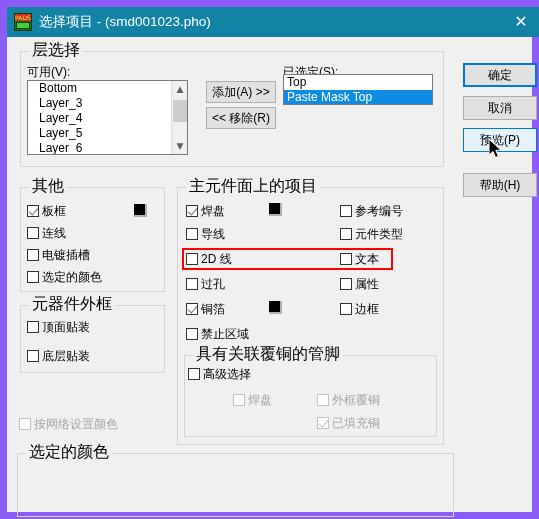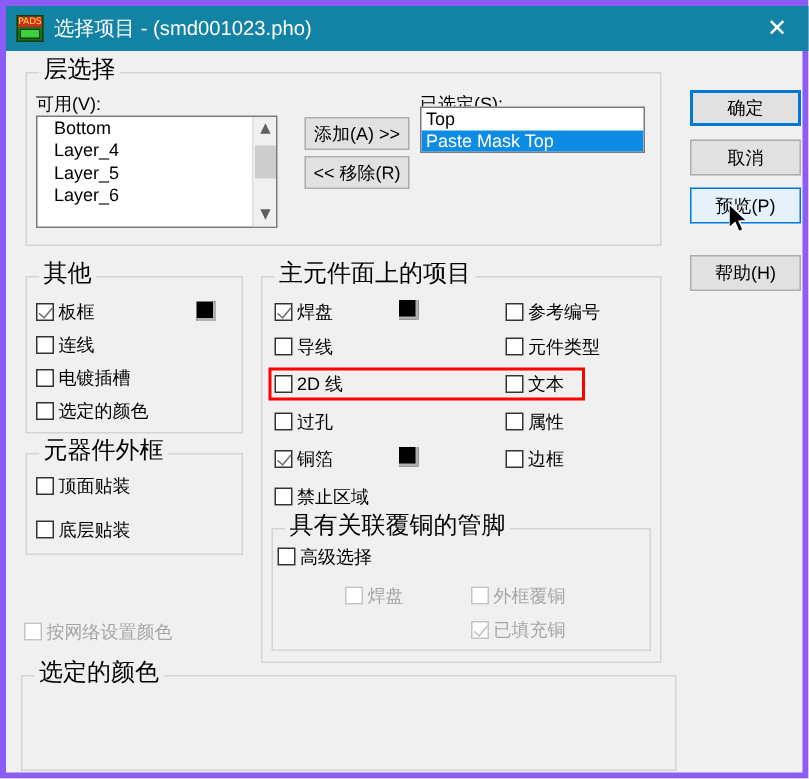--- a/index.html
+++ b/index.html
@@ -5,21 +5,21 @@
   html,body{margin:0;padding:0;}
   body{
     width:539px;height:519px;overflow:hidden;
     background:#ffffff;
     font-family:"Liberation Sans","DejaVu Sans",sans-serif;
     font-size:12px;color:#000;
     -webkit-font-smoothing:none;
   }
   #window{
     position:relative;width:539px;height:519px;box-sizing:border-box;
-    border:4px solid #8b5cf6;background:#f0f0f0;
+    border:7px solid #8b5cf6;background:#f0f0f0;
   }
   
   #titlebar{
     position:absolute;left:0;top:0;width:537px;height:30px;
     background:#1383a5;color:#ffffff;
   }
   #title-icon{
     position:absolute;left:7px;top:6px;width:18px;height:18px;
     background:#1f6f1f;border:1px solid #0b3f0b;box-sizing:border-box;
     overflow:hidden;
@@ -133,20 +133,21 @@
   </div>
 
   <div class="group" style="left:13px;top:44px;width:424px;height:116px;">
     <div class="glabel">层选择</div>
   </div>
 
   <div class="lbl" style="left:20px;top:58px;">可用(V):</div>
 
   <div class="listbox" style="left:20px;top:73px;width:161px;height:75px;padding-left:8px;">
     <div class="row">Bottom</div>
+    <div class="row">Layer_3</div>
     <div class="row">Layer_4</div>
     <div class="row">Layer_5</div>
     <div class="row">Layer_6</div>
 
     <div class="sbar">
       <div class="arrow up">▲</div>
       <div class="thumb"></div>
       <div class="arrow dn">▼</div>
     </div>
   </div>

